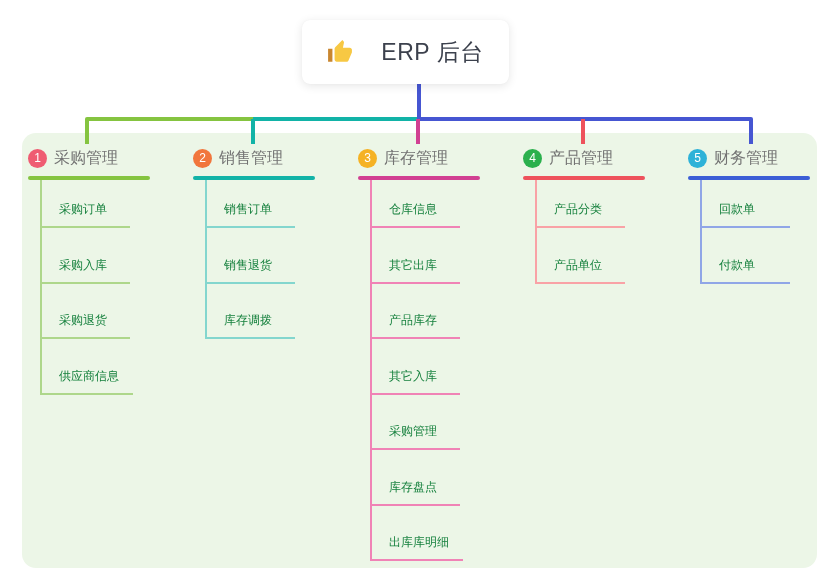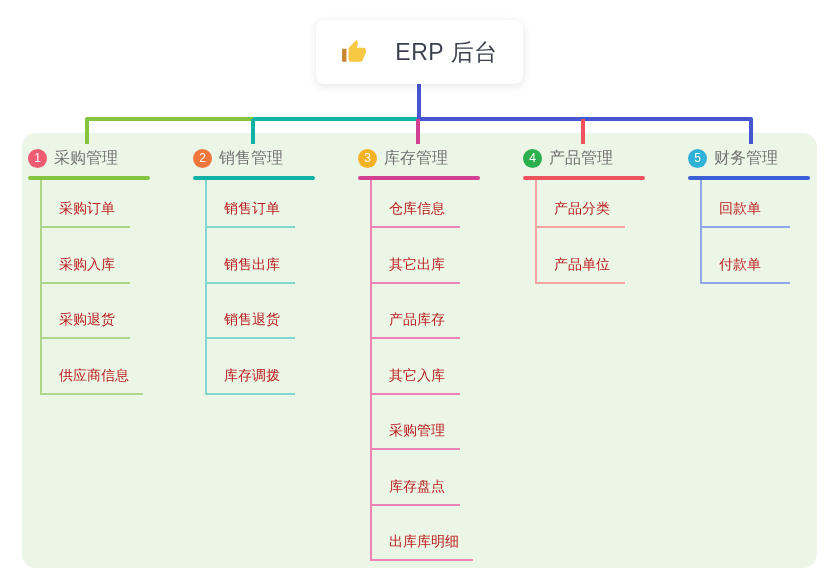--- a/index.html
+++ b/index.html
@@ -3,21 +3,21 @@
 <meta charset="utf-8">
 <style>
   html,body { margin:0; padding:0; }
   body {
     width:839px; height:588px; position:relative;
     background:#ffffff; overflow:hidden;
     font-family:"Liberation Sans","DejaVu Sans",sans-serif;
   }
   
   .root-card {
-    position:absolute; left:316px; top:20px; width:207px; height:64px;
+    position:absolute; left:302px; top:20px; width:207px; height:64px;
     background:#ffffff; border-radius:8px;
     box-shadow:0 2px 10px rgba(0,0,0,0.10), 0 0 1px rgba(0,0,0,0.06);
     display:flex; align-items:center; justify-content:center; gap:28px;
   }
   .root-card .ricon { width:26px; height:26px; display:inline-block; }
   .root-card .rlabel { font-size:23px; color:#3c414d; letter-spacing:0.5px; }
 
   
   .conn { position:absolute; }
   .conn.h { height:4px; top:117px; }
@@ -55,21 +55,21 @@
   .blabel { font-size:16px; color:#737373; white-space:nowrap; }
   .hline { width:122px; height:4px; margin-top:8px; background:var(--main); border-radius:2px; }
 
   .children { margin-left:12px; border-left:2px solid var(--light); }
   .child { height:55.5px; display:flex; align-items:flex-end; }
   .child:first-child { height:48px; }
   .cell {
     border-bottom:2px solid var(--light);
     padding:0 14px 8px 17px; min-width:88px; box-sizing:border-box; white-space:nowrap;
   }
-  .ctext { font-size:14px; color:#b91c1c; }
+  .ctext { font-size:12px; color:#15803d; }
 </style>
 </head>
 <body>
 
 <div class="panel"></div>
 
 <div class="conn h ch-green"></div>
 <div class="conn h ch-teal"></div>
 <div class="conn h ch-blue"></div>
 <div class="conn v drop d1"></div>
@@ -113,23 +113,20 @@
 
 <div class="branch b2">
   <div class="bheader">
     <span class="badge">2</span>
     <span class="blabel">销售管理</span>
   </div>
   <div class="hline"></div>
   <div class="children">
     <div class="child">
         <div class="cell"><span class="ctext">销售订单</span></div>
-      </div>
-    <div class="child">
-        <div class="cell"><span class="ctext">销售出库</span></div>
       </div>
     <div class="child">
         <div class="cell"><span class="ctext">销售退货</span></div>
       </div>
     <div class="child">
         <div class="cell"><span class="ctext">库存调拨</span></div>
       </div>
   </div>
 </div>
 

